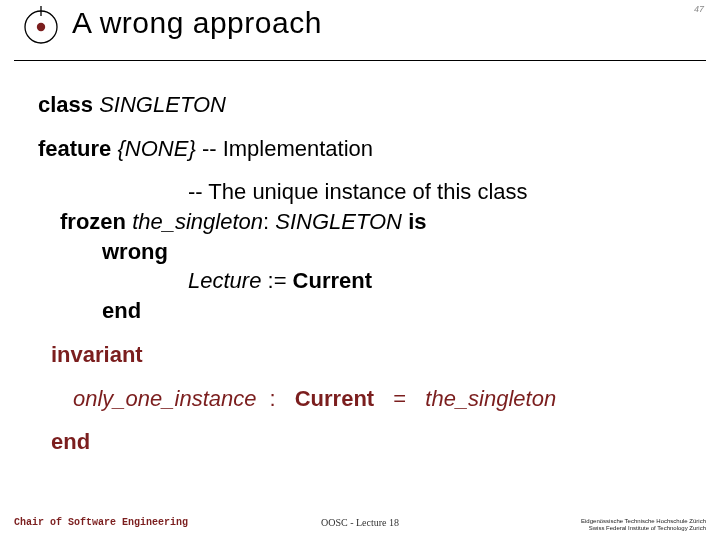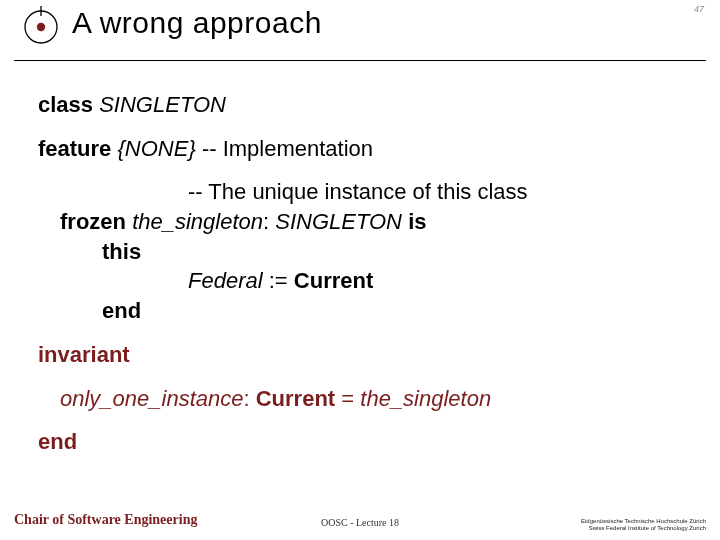--- a/index.html
+++ b/index.html
@@ -54,35 +54,35 @@
     position: absolute;
     left: 38px;
     top: 90px;
     right: 30px;
     font-size: 22px;
     line-height: 1.35;
   }
   .kw   { font-weight: 700; font-style: normal; }           
   .ital { font-style: italic; font-weight: 400; }            
   .cmt  { font-weight: 400; font-style: normal; }            
-  .darkred { color: #7b1e1e; }
+  .darkred { color: #7b1e1e; margin-left: 13px; }
   .indent1 { margin-left: 22px; }
   .indent2 { margin-left: 64px; }
   .indent3 { margin-left: 150px; }
   .row { white-space: pre; }
   .gap { height: 14px; }
 
   .footer-left {
     position: absolute;
     left: 14px;
     bottom: 12px;
-    font-size: 14px;
+    font-size: 10px;
     font-weight: 700;
     color: #7b1e1e;
-    font-family: Liberation Serif, serif;
+    font-family: Liberation Mono, monospace;
   }
   .footer-center {
     position: absolute;
     left: 0; right: 0;
     bottom: 12px;
     text-align: center;
     font-size: 10px;
     color: #333;
     font-family: Georgia, 'Times New Roman', serif;
   }
@@ -131,23 +131,23 @@
     <div class="gap"></div>
 
     <div class="row"><span class="kw">feature</span> <span class="ital">{NONE}</span> <span class="cmt">-- Implementation</span></div>
 
     <div class="gap"></div>
 
     <div class="row indent3"><span class="cmt">-- The unique instance of this class</span></div>
 
     <div class="row indent1"><span class="kw">frozen</span> <span class="ital">the_singleton</span><span class="cmt">:</span> <span class="ital">SINGLETON</span> <span class="kw">is</span></div>
 
-    <div class="row indent2"><span class="kw">this</span></div>
+    <div class="row indent2"><span class="kw">wrong</span></div>
 
-    <div class="row indent3"><span class="ital kw">Federal</span> <span class="cmt">:=</span> <span class="kw">Current</span></div>
+    <div class="row indent3"><span class="ital kw">Lecture</span> <span class="cmt">:=</span> <span class="kw">Current</span></div>
 
     <div class="row indent2"><span class="kw">end</span></div>
 
     <div class="gap"></div>
 
     <div class="row"><span class="kw darkred">invariant</span></div>
 
     <div class="gap"></div>
 
     <div class="row indent1"><span class="ital darkred">only_one_instance</span><span class="darkred">:</span> <span class="kw darkred">Current</span> <span class="darkred">=</span> <span class="ital darkred">the_singleton</span></div>

